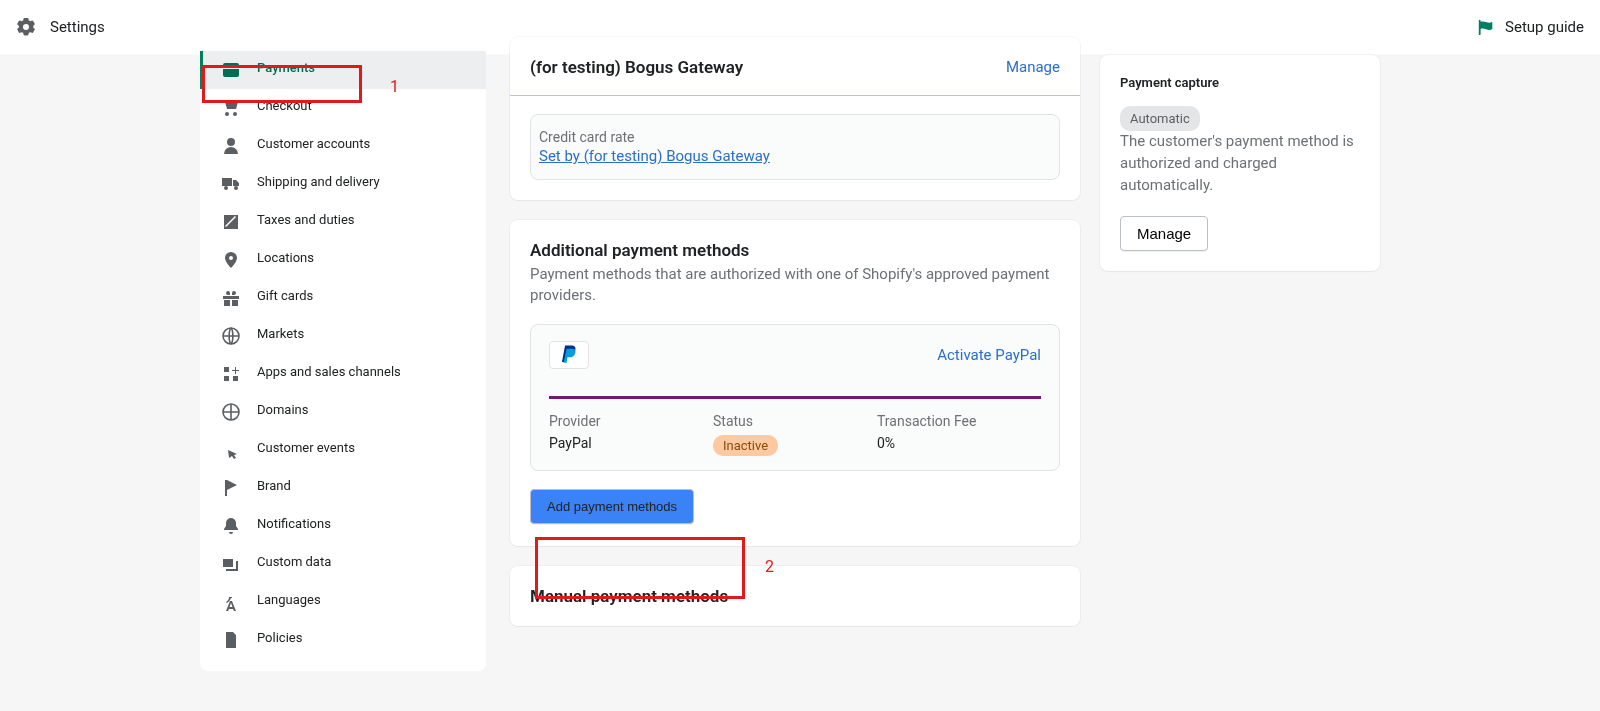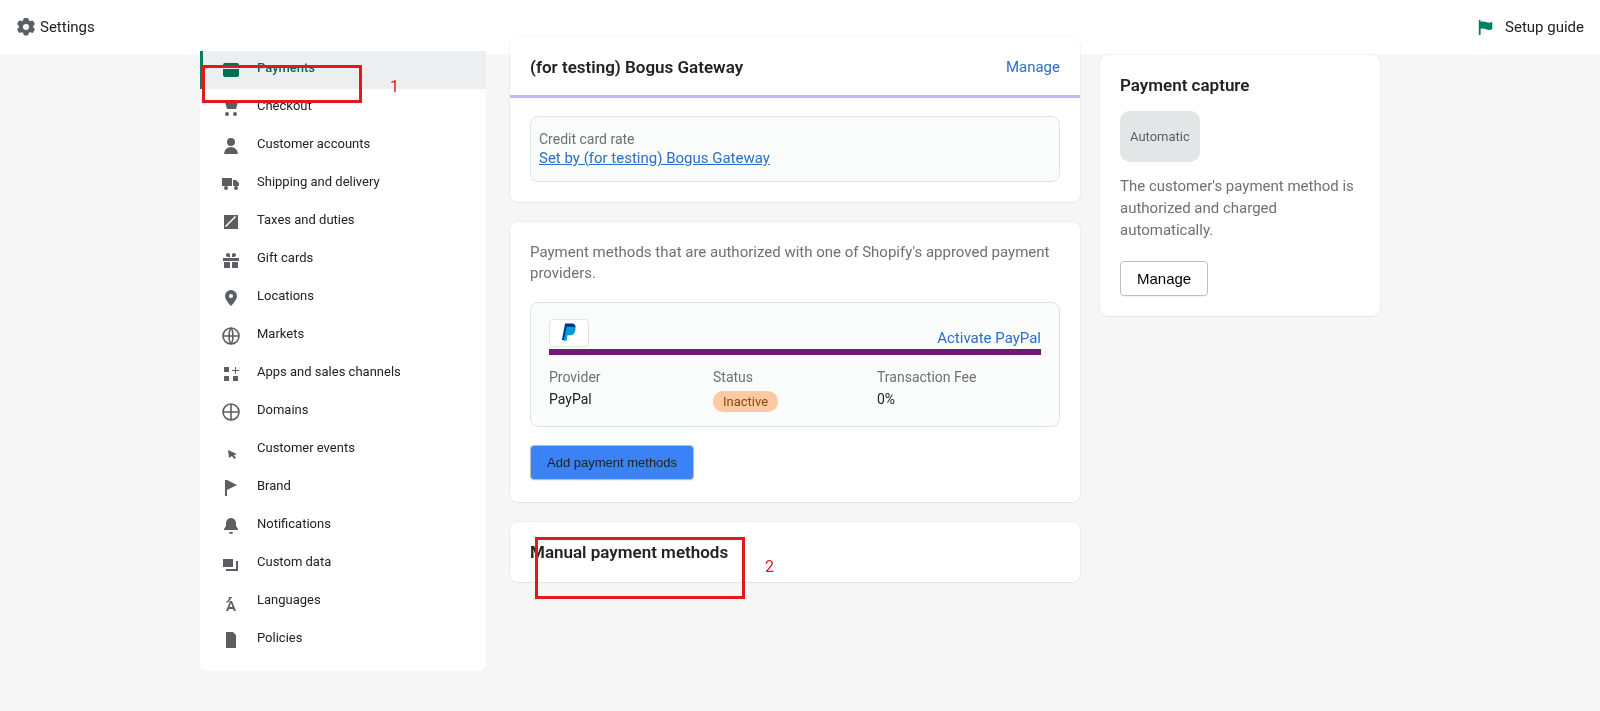--- a/index.html
+++ b/index.html
@@ -1,18 +1,18 @@
 <!DOCTYPE html>
 <html><head>
 <meta charset="utf-8">
 <style>
 * { box-sizing: border-box; margin: 0; padding: 0; }
 body { font-family: -apple-system, BlinkMacSystemFont, "Segoe UI", Roboto, Helvetica, Arial, sans-serif; background: #f6f6f7; color: #202223; width: 1600px; height: 711px; overflow: hidden; }
 .topbar { background: #fff; height: 55px; display: flex; align-items: center; padding: 0 16px; border-bottom: 1px solid rgba(0,0,0,0.02); }
-.topbar-left { display: flex; align-items: center; gap: 4px; }
+.topbar-left { display: flex; align-items: center; gap: 14px; }
 .gear { width: 20px; height: 20px; color: #5c5f62; }
 .settings-title { font-size: 15px; color: #202223; }
 .topbar-right { margin-left: auto; display: flex; align-items: center; gap: 10px; color: #008060; cursor: pointer; }
 .flag-icon { width: 18px; height: 18px; color: #008060; }
 .setup-text { color: #202223; font-size: 15px; }
 
 .page { display: flex; justify-content: center; padding: 0 16px; }
 .layout { display: flex; gap: 24px; width: 1200px; position: relative; }
 
 .sidebar { width: 286px; background: #fff; border-radius: 8px; padding: 4px 0 12px 0; margin-top: -18px; overflow: hidden; }
@@ -22,50 +22,50 @@
 .side-item.active { background: #edeeef; border-left: 3px solid #008060; color: #006e52; font-weight: 500; }
 .side-item.active .sicon { color: #006e52; }
 
 .main { flex: 1; display: flex; gap: 20px; }
 .center-col { width: 570px; display: flex; flex-direction: column; gap: 20px; }
 .right-col { width: 280px; }
 
 .card { background: #fff; border-radius: 8px; box-shadow: 0 0 0 1px rgba(0,0,0,0.03), 0 1px 2px rgba(0,0,0,0.04); }
 
 .card1 { margin-top: -18px; padding: 0; }
-.card1-header { display: flex; justify-content: space-between; align-items: center; padding: 20px 20px 18px 20px; border-bottom: 3px solid #c4b5fd; }
+.card1-header { display: flex; justify-content: space-between; align-items: center; padding: 20px 20px 18px 20px; border-bottom: 1px solid #c4b5fd; }
 .card1-title { font-size: 17px; font-weight: 600; }
 .manage-link { color: #2c6ecb; font-size: 15px; text-decoration: none; cursor: pointer; }
 .card1-body { padding: 18px 20px 20px 20px; }
 .subcard { border: 1px solid #e1e3e5; border-radius: 8px; background: #fafbfb; padding: 14px 8px; }
 .subcard-label { font-size: 14px; color: #6d7175; }
 .subcard-link { color: #2c6ecb; font-size: 15px; text-decoration: underline; cursor: pointer; display: inline-block; margin-top: 2px; }
 
 .card2 { padding: 20px 20px 22px 20px; }
 .card2-title { font-size: 17px; font-weight: 600; margin-bottom: 4px; }
 .card2-sub { font-size: 15px; color: #6d7175; margin-bottom: 18px; line-height: 1.4; }
 .provider-box { border: 1px solid #e1e3e5; border-radius: 8px; background: #fafbfb; padding: 16px 18px 14px 18px; }
-.provider-header { display: flex; justify-content: space-between; align-items: flex-end; padding-bottom: 2px; border-bottom: 6px solid #701a75; }
+.provider-header { display: flex; justify-content: space-between; align-items: center; padding-bottom: 27px; border-bottom: 3px solid #701a75; }
 .pp-logo { width: 40px; height: 28px; border: 1px solid #e1e3e5; border-radius: 4px; background: #fff; display: flex; align-items: center; justify-content: center; }
 .activate-link { color: #2c6ecb; font-size: 15px; cursor: pointer; }
 .provider-grid { display: flex; padding-top: 14px; font-size: 14px; }
 .pg-col { flex: 1; }
 .pg-col-last { text-align: left; }
 .pg-label { color: #6d7175; margin-bottom: 6px; }
 .pg-val { color: #202223; }
 .badge-inactive { background: #fdc9a0; color: #8a4b0f; padding: 3px 10px; border-radius: 10px; font-size: 13px; display: inline-block; }
 
 .add-btn { margin-top: 18px; background: #3b82f6; border: 1px solid #babfc3; border-radius: 4px; padding: 9px 16px; font-size: 13px; cursor: pointer; color: #202223; box-shadow: 0 1px 0 rgba(0,0,0,0.05); }
 
 .card3 { padding: 20px; }
 .card3-title { font-size: 17px; font-weight: 600; }
 
 .rcard { padding: 20px; }
-.r-title { font-size: 17px; font-weight: 600; margin-bottom: 16px; }
-.r-badge { background: #e4e5e7; color: #5c5f62; padding: 18px 10px; border-radius: 10px; font-size: 13px; display: inline-block; margin-bottom: 14px; }
+.r-title { font-size: 13px; font-weight: 600; margin-bottom: 16px; }
+.r-badge { background: #e4e5e7; color: #5c5f62; padding: 5px 10px; border-radius: 10px; font-size: 13px; display: inline-block; }
 .r-desc { font-size: 15px; color: #6d7175; line-height: 1.45; margin-bottom: 20px; }
 .r-btn { background: #fff; border: 1px solid #babfc3; border-radius: 4px; padding: 8px 16px; font-size: 15px; cursor: pointer; box-shadow: 0 1px 0 rgba(0,0,0,0.05); }
 
 
 .anno-box1 { position: absolute; border: 3px solid #e01a1a; pointer-events: none; }
 .anno-num { position: absolute; color: #e01a1a; font-size: 16px; pointer-events: none; }
 </style>
 </head>
 <body>
 
@@ -114,29 +114,29 @@
         <span>Shipping and delivery</span>
       </div>
       <div class="side-item">
         <svg class="sicon" viewBox="0 0 20 20" fill="currentColor">
             <path d="M3 3h14v14H3V3Zm3 4a2 2 0 1 0 0-0 2 2 0 0 0 0 0ZM6 5a2 2 0 1 1 0 4 2 2 0 0 1 0-4Zm8 6a2 2 0 1 1 0 4 2 2 0 0 1 0-4ZM5 15 15 5l-1-1L4 14l1 1Z"></path>
           </svg>
         <span>Taxes and duties</span>
       </div>
       <div class="side-item">
         <svg class="sicon" viewBox="0 0 20 20" fill="currentColor">
+            <path d="M10 2a6 6 0 0 1 6 6c0 4-6 10-6 10S4 12 4 8a6 6 0 0 1 6-6Zm0 4a2 2 0 1 0 0 4 2 2 0 0 0 0-4Z"></path>
+          </svg>
+        <span>Locations</span>
+      </div>
+      <div class="side-item">
+        <svg class="sicon" viewBox="0 0 20 20" fill="currentColor">
             <path d="M9 7V5a2 2 0 1 0-2 2h2Zm2 0h2a2 2 0 1 0-2-2v2ZM2 8h16v3H2V8Zm1 4h6v6H3v-6Zm8 0h6v6h-6v-6Z"></path>
           </svg>
         <span>Gift cards</span>
-      </div>
-      <div class="side-item">
-        <svg class="sicon" viewBox="0 0 20 20" fill="currentColor">
-            <path d="M10 2a6 6 0 0 1 6 6c0 4-6 10-6 10S4 12 4 8a6 6 0 0 1 6-6Zm0 4a2 2 0 1 0 0 4 2 2 0 0 0 0-4Z"></path>
-          </svg>
-        <span>Locations</span>
       </div>
       <div class="side-item">
         <svg class="sicon" viewBox="0 0 20 20" fill="none" stroke="currentColor" stroke-width="1.6">
             <circle cx="10" cy="10" r="8"></circle>
             <path d="M2 10h16M10 2c2.5 2.5 2.5 13.5 0 16M10 2c-2.5 2.5-2.5 13.5 0 16"></path>
           </svg>
         <span>Markets</span>
       </div>
       <div class="side-item">
         <svg class="sicon" viewBox="0 0 20 20" fill="currentColor">
@@ -199,20 +199,21 @@
           </div>
           <div class="card1-body">
             <div class="subcard">
               <div class="subcard-label">Credit card rate</div>
               <a class="subcard-link">Set by (for testing) Bogus Gateway</a>
             </div>
           </div>
         </div>
 
         <div class="card card2">
+          <div class="card2-title">Additional payment methods</div>
           <div class="card2-sub">Payment methods that are authorized with one of Shopify's approved payment providers.</div>
           <div class="provider-box">
             <div class="provider-header">
               <div class="pp-logo">
                 <svg width="20" height="22" viewBox="0 0 24 28">
                     <path fill="#003087" d="M7 2h8c4 0 6 2 5 6-1 5-4 7-9 7H9l-1 8H3L7 2Z"></path>
                     <path fill="#009cde" d="M9 6h7c3 0 5 2 4 5-1 4-3 6-8 6h-2l-1 7H5L9 6Z"></path>
                   </svg>
               </div>
               <a class="activate-link">Activate PayPal</a>

